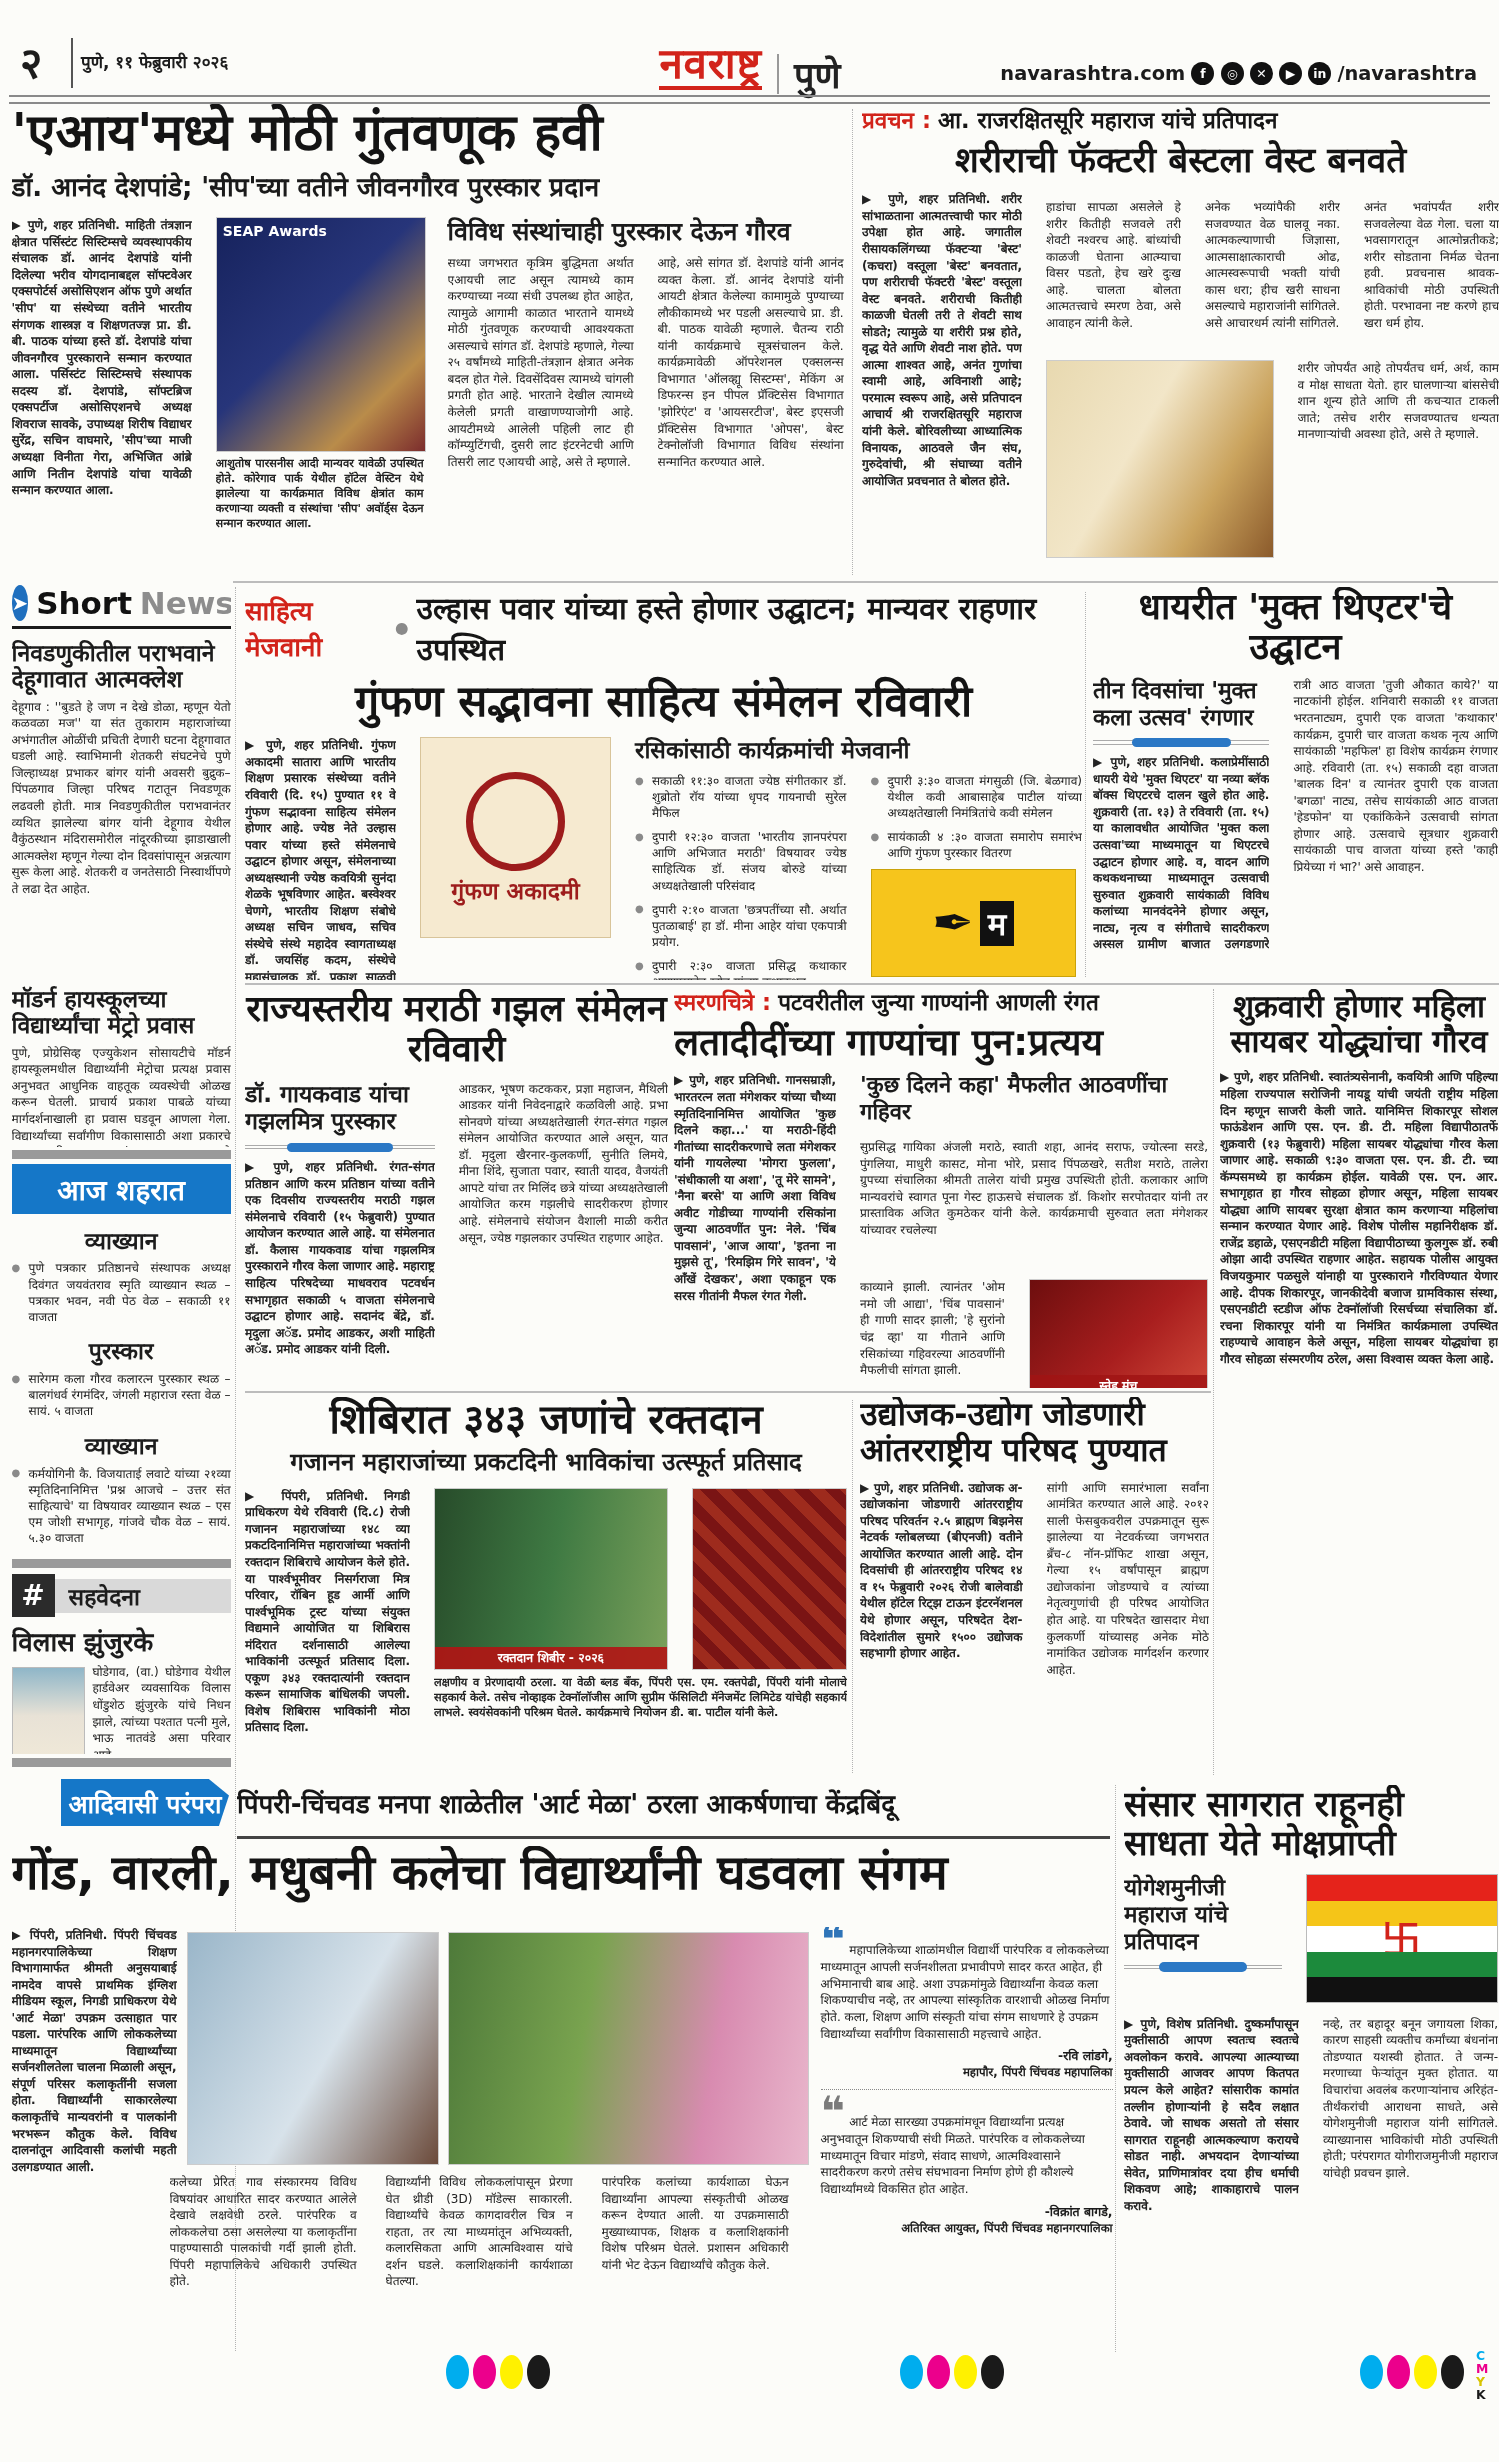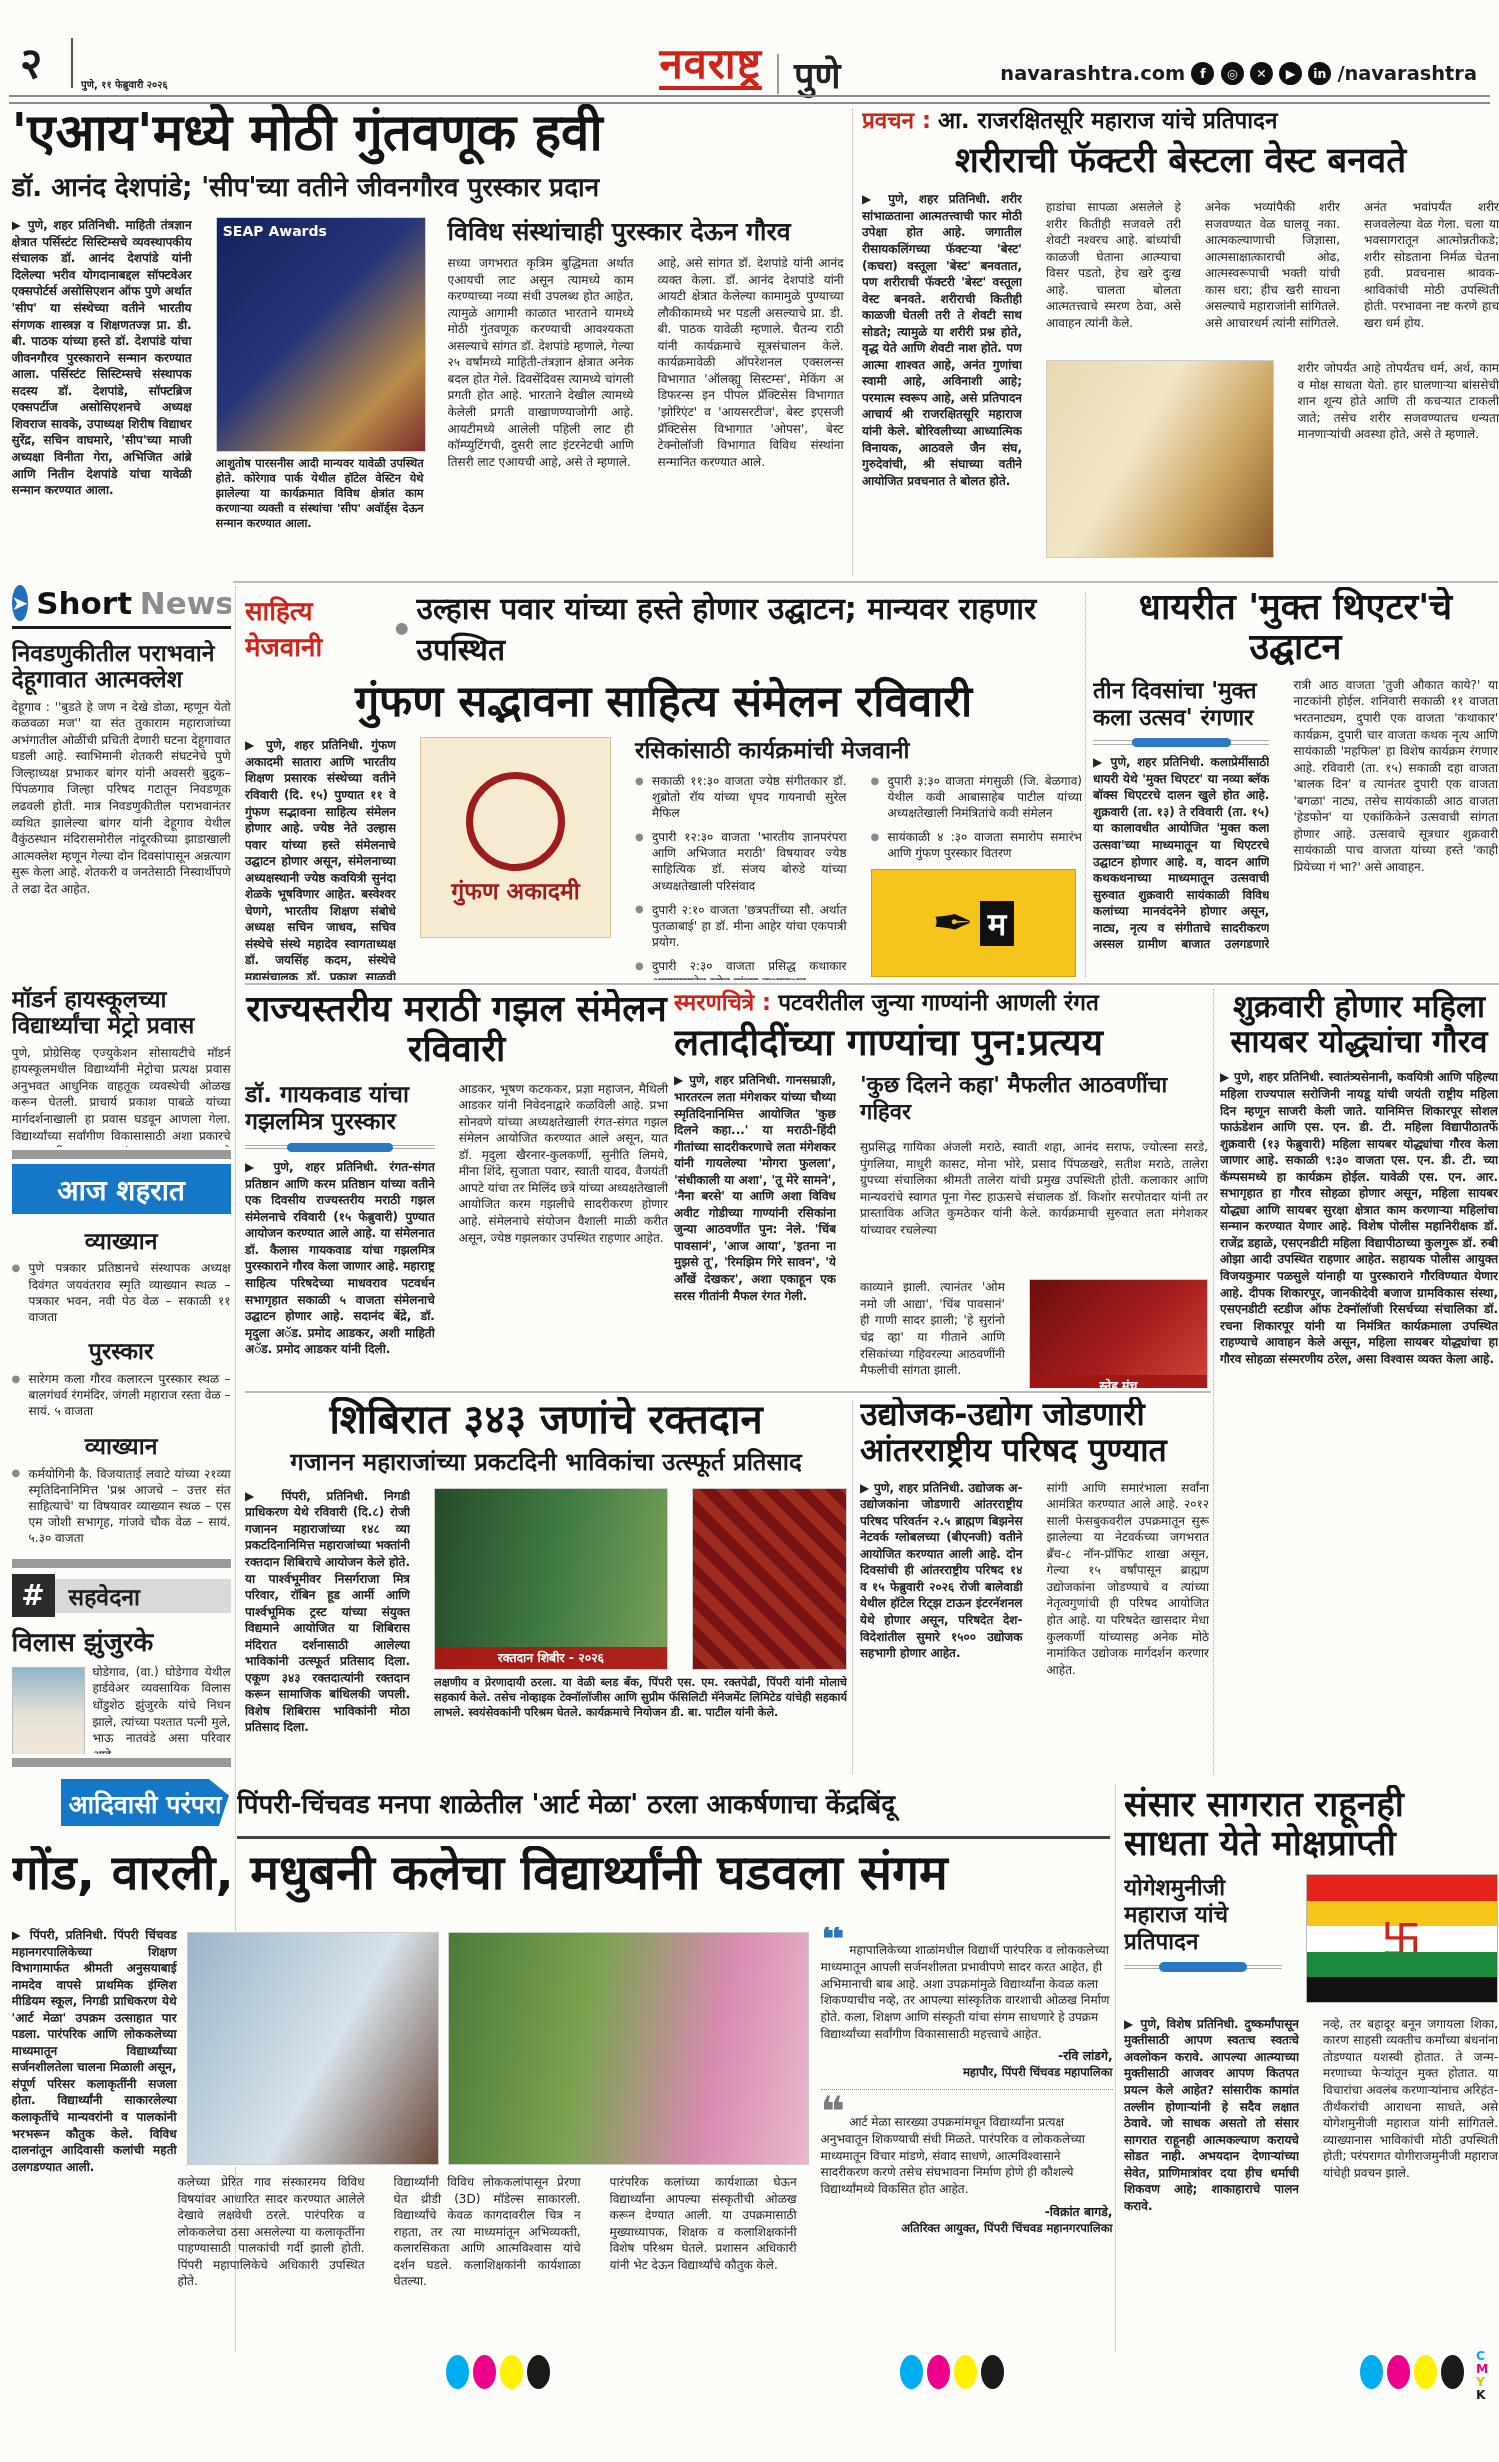--- a/index.html
+++ b/index.html
@@ -2,21 +2,21 @@
 <html style="font-size:12.4px"><head>
 <meta charset="utf-8">
 <style>
   html,body{margin:0;padding:0;background:#e8e8e4;}
   .page{position:relative;width:1500px;height:2462px;background:#fcfcf9;margin:0 auto;
         font-family:"DejaVu Sans","Liberation Sans",sans-serif;color:#1c1c1c;overflow:hidden;}
   
   .hdr{position:absolute;left:0;top:12.4px;width:1500px;height:81px;}
   .pageno{position:absolute;left:20px;top:20px;font-size:43px;font-weight:bold;}
   .hdr-bar{position:absolute;left:71px;top:26px;width:1.6px;height:50px;background:#555;}
-  .hdr-date{position:absolute;left:81px;top:65px;font-size:10px;font-weight:bold;}
+  .hdr-date{position:absolute;left:81px;top:38px;font-size:17px;font-weight:bold;}
   .logo{position:absolute;left:0;right:0;top:29.5px;text-align:center;}
   .logo .nr{display:inline-block;color:#d2231a;font-size:42px;font-weight:800;letter-spacing:0.8px;border-bottom:4.7px solid #d2231a;line-height:1.05;}
   .logo .sep{display:inline-block;width:2.3px;height:40px;background:#999;margin:0 11px;vertical-align:middle;}
   .logo .ed{display:inline-block;font-size:36px;font-weight:800;color:#222;vertical-align:middle;}
   .hdr-right{position:absolute;right:23px;top:50px;font-size:19.4px;font-weight:bold;display:flex;align-items:center;gap:6.2px;}
   .sicon{width:23px;height:23px;border-radius:50%;background:#111;color:#fff;font-size:12.4px;font-weight:bold;
          display:flex;align-items:center;justify-content:center;}
   .hdr-rule{position:absolute;left:9.3px;top:95px;width:1481px;height:4.7px;border-top:2.3px solid #8a8a8a;border-bottom:2.3px solid #8a8a8a;}
   
   .art{position:absolute;overflow:hidden;}
@@ -332,21 +332,21 @@
   </div>
 
   <div class="art" style="left:11.6px;top:1846px;width:1102px;height:71px;">
     <h1 class="hl" style="font-size:48px;">गोंड, वारली, मधुबनी कलेचा विद्यार्थ्यांनी घडवला संगम</h1>
   </div>
 
   <div class="art" style="left:11.6px;top:1927px;width:1101px;height:429px;">
     <div class="body byl" style="position:absolute;left:0;top:0;width:165px;height:425px;overflow:hidden;">▶ पिंपरी, प्रतिनिधी. पिंपरी चिंचवड महानगरपालिकेच्या शिक्षण विभागामार्फत श्रीमती अनुसयाबाई नामदेव वापसे प्राथमिक इंग्लिश मीडियम स्कूल, निगडी प्राधिकरण येथे 'आर्ट मेळा' उपक्रम उत्साहात पार पडला. पारंपरिक आणि लोककलेच्या माध्यमातून विद्यार्थ्यांच्या सर्जनशीलतेला चालना मिळाली असून, संपूर्ण परिसर कलाकृतींनी सजला होता. विद्यार्थ्यांनी साकारलेल्या कलाकृतींचे मान्यवरांनी व पालकांनी भरभरून कौतुक केले. विविध दालनांतून आदिवासी कलांची महती उलगडण्यात आली.</div>
     <div class="photo" style="position:absolute;left:175px;top:4.7px;width:250px;height:231px;background:linear-gradient(120deg,#9ab6c9 0%,#d7e2ea 55%,#6b4a3a 100%);"></div>
     <div class="photo" style="position:absolute;left:436px;top:4.7px;width:359px;height:231px;background:linear-gradient(100deg,#4e7a3a 0%,#79a34f 38%,#d88bb0 72%,#e9b7cc 100%);"></div>
-    <div style="position:absolute;left:166px;top:247px;width:619px;height:179px;display:flex;gap:29px;">
+    <div style="position:absolute;left:158px;top:247px;width:619px;height:179px;display:flex;gap:29px;">
       <div class="body" style="width:198px;overflow:hidden;">कलेच्या प्रेरित गाव संस्कारमय विविध विषयांवर आधारित सादर करण्यात आलेले देखावे लक्षवेधी ठरले. पारंपरिक व लोककलेचा ठसा असलेल्या या कलाकृतींना पाहण्यासाठी पालकांची गर्दी झाली होती. पिंपरी महापालिकेचे अधिकारी उपस्थित होते.</div>
       <div class="body" style="width:198px;overflow:hidden;">विद्यार्थ्यांनी विविध लोककलांपासून प्रेरणा घेत थ्रीडी (3D) मॉडेल्स साकारली. विद्यार्थ्यांचे केवळ कागदावरील चित्र न राहता, तर त्या माध्यमांतून अभिव्यक्ती, कलारसिकता आणि आत्मविश्वास यांचे दर्शन घडले. कलाशिक्षकांनी कार्यशाळा घेतल्या.</div>
       <div class="body" style="width:198px;overflow:hidden;">पारंपरिक कलांच्या कार्यशाळा घेऊन विद्यार्थ्यांना आपल्या संस्कृतीची ओळख करून देण्यात आली. या उपक्रमासाठी मुख्याध्यापक, शिक्षक व कलाशिक्षकांनी विशेष परिश्रम घेतले. प्रशासन अधिकारी यांनी भेट देऊन विद्यार्थ्यांचे कौतुक केले.</div>
     </div>
     <div style="position:absolute;left:809px;top:0;width:292px;height:429px;">
       <div>
         <span class="qicon qc1">❝</span>
         <span class="qtext">महापालिकेच्या शाळांमधील विद्यार्थी पारंपरिक व लोककलेच्या माध्यमातून आपली सर्जनशीलता प्रभावीपणे सादर करत आहेत, ही अभिमानाची बाब आहे. अशा उपक्रमांमुळे विद्यार्थ्यांना केवळ कला शिकण्याचीच नव्हे, तर आपल्या सांस्कृतिक वारशाची ओळख निर्माण होते. कला, शिक्षण आणि संस्कृती यांचा संगम साधणारे हे उपक्रम विद्यार्थ्यांच्या सर्वांगीण विकासासाठी महत्त्वाचे आहेत.</span>
         <div class="qauth">-रवि लांडगे,</div>
         <div class="qrole">महापौर, पिंपरी चिंचवड महापालिका</div>

